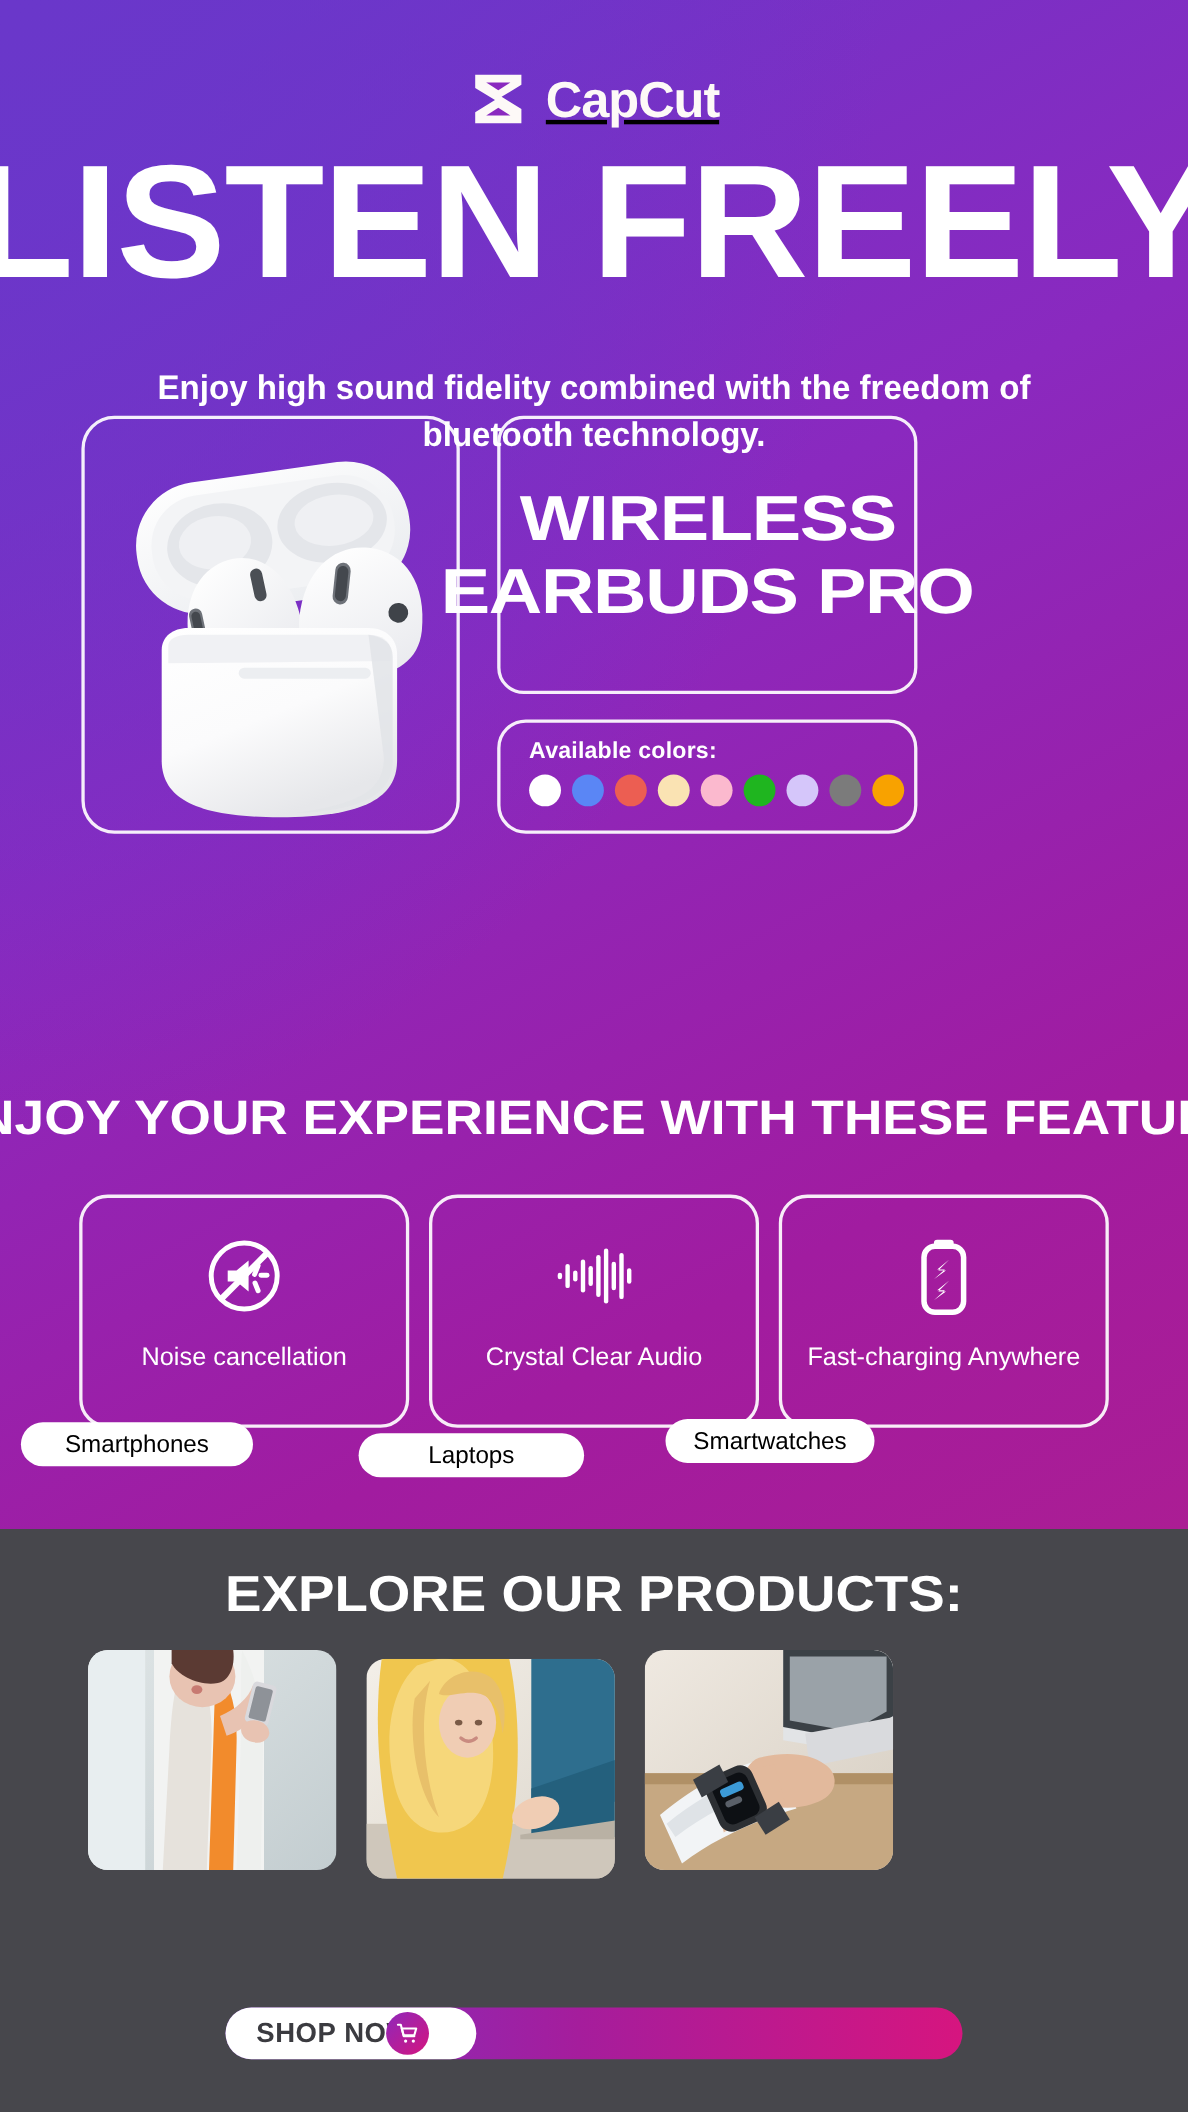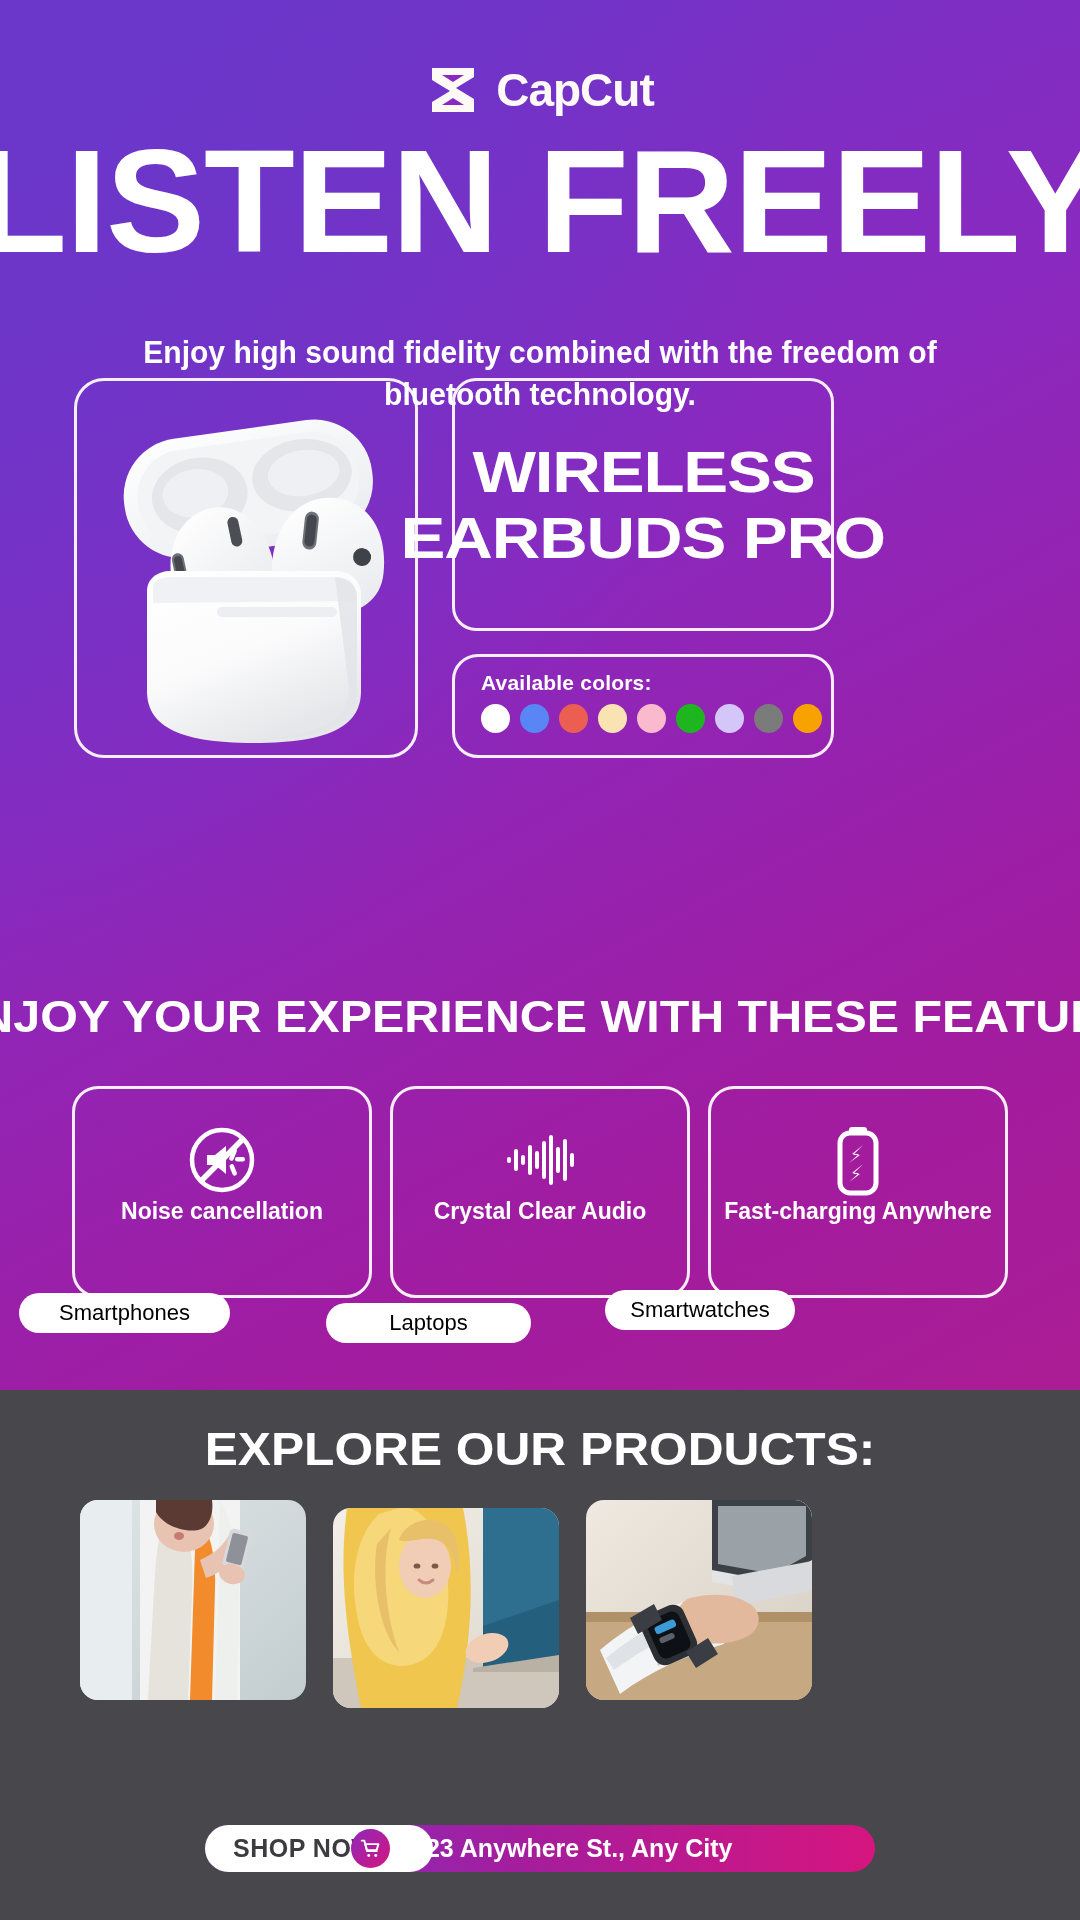--- a/index.html
+++ b/index.html
@@ -15,21 +15,21 @@
   .hero {
     position:absolute; left:0; top:0; width:1080px; height:1390px;
     background:
       radial-gradient(120% 120% at 0% 0%, #6a37ca 0%, rgba(106,55,202,0) 62%),
       linear-gradient(152deg, #6937cb 0%, #8a29bf 42%, #a11ca0 78%, #ab1d94 100%);
   }
 
   
   .brand {
     position:absolute; left:0; top:64px; width:1080px;
-    display:flex; align-items:center; justify-content:center; gap:16px;
+    display:flex; align-items:center; justify-content:center; gap:16px;text-decoration:underline;
   }
   .brand-mark { width:54px; height:52px; display:block; }
   .brand-name {
     color:#fdf9f7; font-size:46px; font-weight:700; letter-spacing:-1px;
     line-height:1; font-family:"Liberation Sans", sans-serif;
   }
 
   
   .headline {
     position:absolute; left:0; top:128px; width:1080px; text-align:center;
@@ -89,21 +89,21 @@
     position:absolute; left:72px; top:1086px; width:936px; height:212px;
     display:flex; gap:18px;
   }
   .feat-card {
     flex:1 1 0; border:3px solid rgba(255,255,255,.92); border-radius:26px;
     display:flex; flex-direction:column; align-items:center; justify-content:flex-start;
     padding-top:34px;
   }
   .feat-icon { width:74px; height:74px; display:block; }
   .feat-label {
-    color:#fff; font-size:23px; font-weight:700;
+    margin-top:22px; color:#fff; font-size:23px; font-weight:400;
     text-align:center; line-height:1.27; padding:0 8px;
   }
 
   
   .dark {
     position:absolute; left:0; top:1390px; width:1080px; height:530px;
     background:#47474c;
   }
   .explore-head {
     position:absolute; left:0; top:36px; width:1080px; text-align:center;
@@ -391,16 +391,15 @@
       <span>SHOP NOW</span>
     </div>
     <div class="cart-badge">
       <svg viewBox="0 0 24 24">
         <path d="M2 3 h3 l3 12 h11" fill="none" stroke="#fff" stroke-width="2.2" stroke-linecap="round" stroke-linejoin="round"></path>
         <path d="M6 7 h15 l-2 7 H8 z" fill="none" stroke="#fff" stroke-width="2.2" stroke-linejoin="round"></path>
         <circle cx="10" cy="20" r="1.7" fill="#fff"></circle>
         <circle cx="18" cy="20" r="1.7" fill="#fff"></circle>
       </svg>
     </div>
-    <div class="shop-addr">123 Anywhere St., Any City</div>
   </div>
 
 </div>
 
 </body></html>

